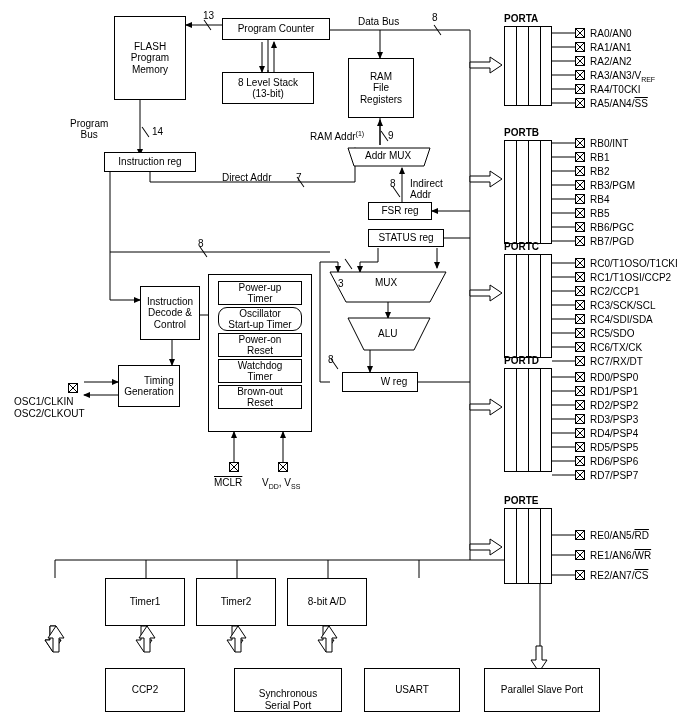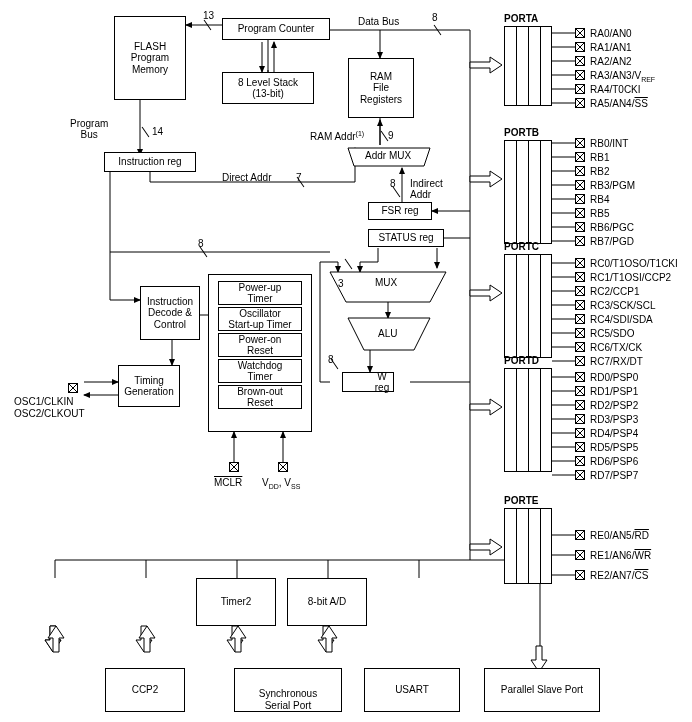--- a/index.html
+++ b/index.html
@@ -168,57 +168,60 @@
   </div>
 
   <svg class="ovl" viewBox="0 0 692 722">
     <polygon points="330,272 446,272 430,302 346,302" fill="#fff" stroke="#000"></polygon>
 
     <polygon points="348,318 430,318 414,350 364,350" fill="#fff" stroke="#000"></polygon>
   </svg>
   <div class="lbl" style="left:375px;top:277px;">MUX</div>
   <div class="lbl" style="left:378px;top:328px;">ALU</div>
 
-  <div class="box" style="left:342px;top:372px;width:52px;height:20px;padding-left:28px;">
+  <div class="box" style="left:342px;top:372px;width:76px;height:20px;padding-left:28px;">
     <span>W reg</span>
   </div>
 
   <div class="box" style="left:140px;top:286px;width:60px;height:54px;">
     <span style="white-space:pre-line">Instruction
 Decode &amp;
 Control</span>
   </div>
 
-  <div class="box" style="left:118px;top:365px;width:62px;height:42px;">
+  <div class="box" style="left:118px;top:365px;width:62px;height:42px;text-align:right;">
     <span style="white-space:pre-line">Timing
 Generation</span>
   </div>
 
   <div class="box" style="left:208px;top:274px;width:104px;height:158px;"></div>
   <div class="box" style="left:218px;top:281px;width:84px;height:24px;">
     <span style="white-space:pre-line">Power-up
 Timer</span>
   </div>
-  <div class="box" style="left:218px;top:307px;width:84px;height:24px;">
+  <div class="box" style="left:218px;top:307px;width:84px;height:24px;border-radius:9px;">
     <span style="white-space:pre-line">Oscillator
 Start-up Timer</span>
   </div>
   <div class="box" style="left:218px;top:333px;width:84px;height:24px;">
     <span style="white-space:pre-line">Power-on
 Reset</span>
   </div>
   <div class="box" style="left:218px;top:359px;width:84px;height:24px;">
     <span style="white-space:pre-line">Watchdog
 Timer</span>
   </div>
   <div class="box" style="left:218px;top:385px;width:84px;height:24px;">
     <span style="white-space:pre-line">Brown-out
 Reset</span>
   </div>
 
+  <div class="box" style="left:105px;top:578px;width:80px;height:48px;">
+    <span>Timer1</span>
+  </div>
   <div class="box" style="left:196px;top:578px;width:80px;height:48px;">
     <span>Timer2</span>
   </div>
   <div class="box" style="left:287px;top:578px;width:80px;height:48px;">
     <span>8-bit A/D</span>
   </div>
 
   <div class="box" style="left:105px;top:668px;width:80px;height:44px;">
     <span>CCP2</span>
   </div>

